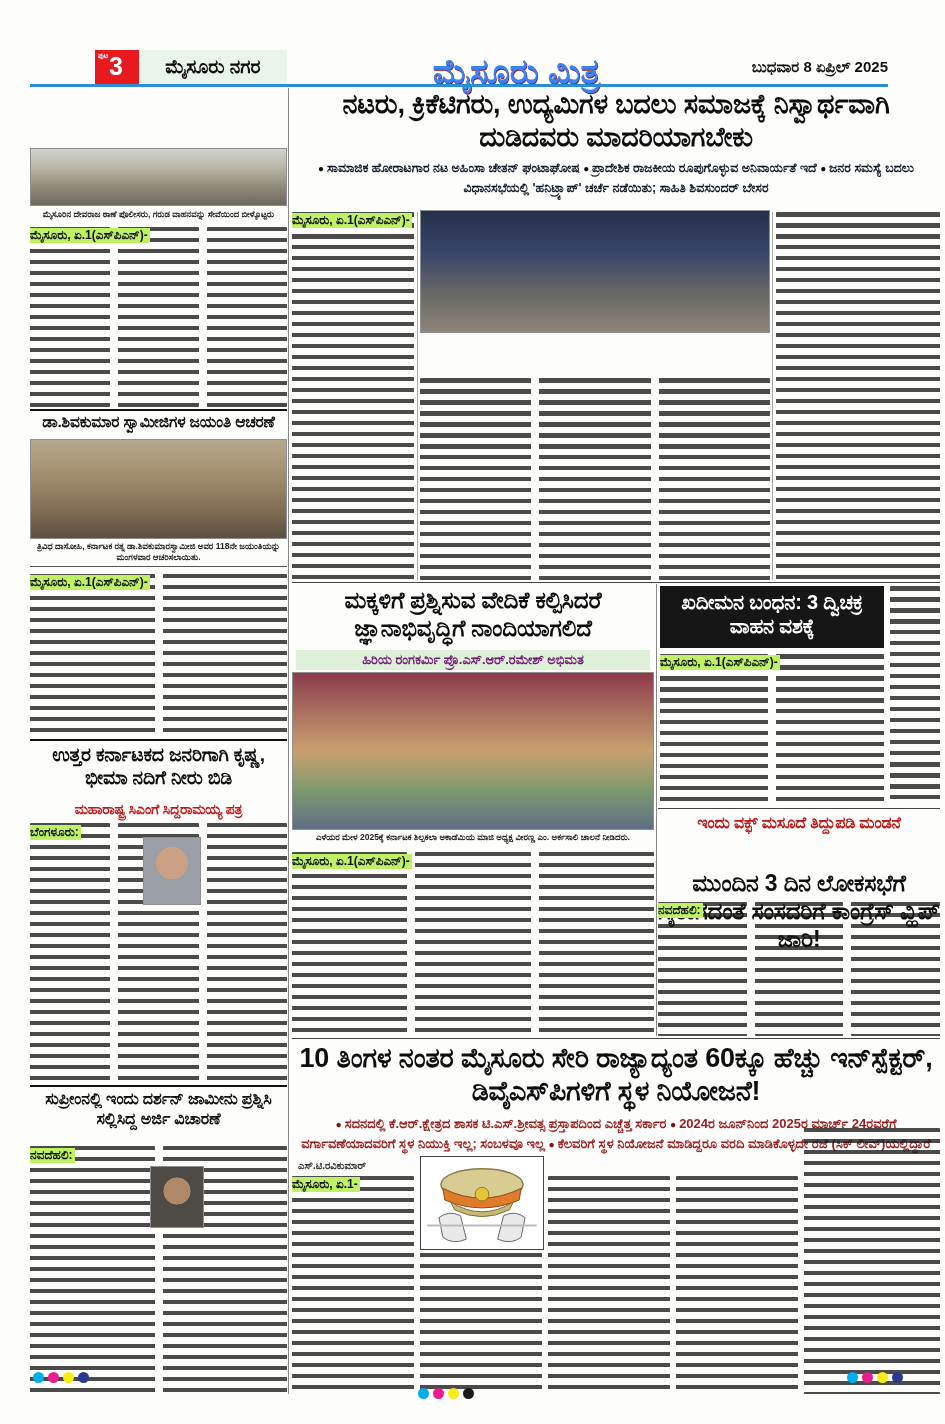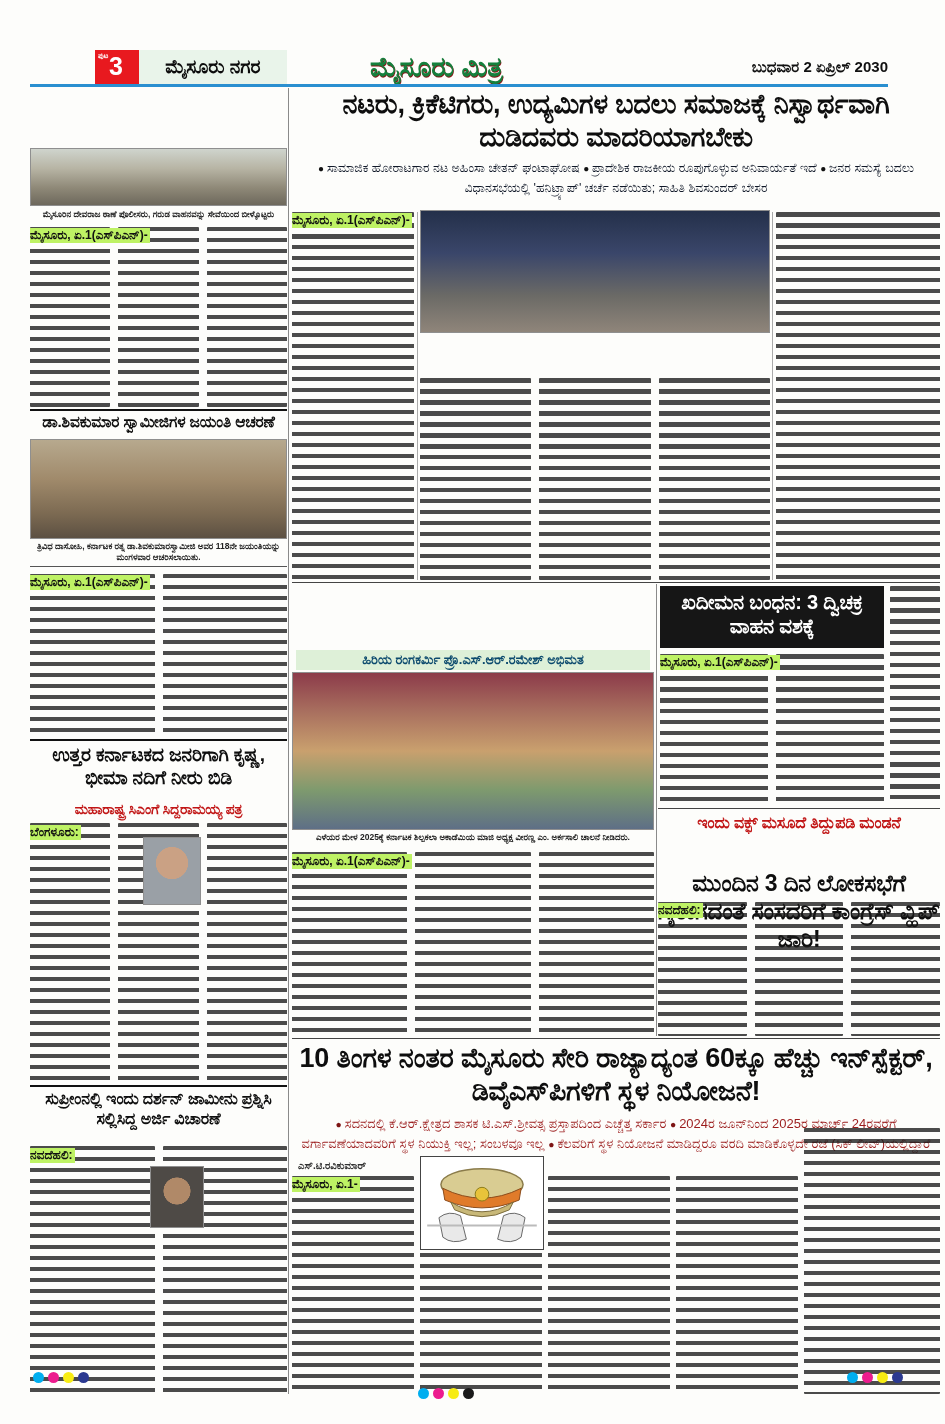--- a/index.html
+++ b/index.html
@@ -10,39 +10,39 @@
   .caption{font-size:8.5px;font-weight:bold;color:#222;text-align:center;line-height:1.3;}
   .rule-h{background:#444;height:1px;}
   .rule-h2{background:#111;height:2px;}
   .rule-v{background:#8a8a8a;width:1px;}
   .sim-cols{display:flex;gap:8px;}
   .sim-text{flex:1;border-radius:1px;
     background:repeating-linear-gradient(to bottom, rgba(25,25,25,.78) 0 4.5px, transparent 4.5px 11px);}
   .dateline{position:absolute;z-index:2;background:#bef264;font-size:12px;font-weight:bold;
     color:#111;padding:0 2px 1px 0;white-space:nowrap;max-width:120px;overflow:hidden;}
   .photo{border:1px solid #8f8f8f;box-sizing:border-box;}
-  .bullets{font-weight:normal;text-align:center;}
+  .bullets{font-weight:bold;text-align:center;}
   .bullets span::before{content:"● ";color:#111;font-size:.8em;}
   .bullets-red span::before{content:"● ";color:#7d1414;font-size:.8em;}
   .dot{width:11px;height:11px;border-radius:50%;display:inline-block;margin-right:4px;}
   .dots{display:flex;}
-  .subbar{background:#def0d8;font-weight:bold;text-align:center;color:#0c4a6e;}
+  .subbar{background:#def0d8;font-weight:bold;text-align:center;color:#701a75;}
 </style>
 </head>
 <body>
 
 <div id="page">
 
   <div class="abs" style="left:95px;top:50px;width:44px;height:34px;background:#e8191f;color:#fff;">
     <span class="abs" style="left:3px;top:2px;font-size:7px;font-weight:bold;">ಪುಟ</span>
     <span class="abs" style="left:14px;top:2px;font-size:25px;font-weight:bold;">3</span>
   </div>
   <div class="abs" style="left:139px;top:50px;width:148px;height:34px;background:#e9f4ea;display:flex;align-items:center;justify-content:center;font-size:19px;font-weight:bold;color:#0c0c0c;">ಮೈಸೂರು ನಗರ</div>
-  <div class="abs" style="left:370px;top:52px;width:230px;text-align:left;font-size:27px;font-weight:bold;color:#15803d;text-shadow:0.5px 0.5px 0 #8c0f14;">ಮೈಸೂರು ಮಿತ್ರ</div>
-  <div class="abs" style="left:690px;top:58px;width:198px;text-align:right;font-size:15px;font-weight:bold;color:#111;">ಬುಧವಾರ 2 ಏಪ್ರಿಲ್ 2030</div>
+  <div class="abs" style="left:370px;top:52px;width:230px;text-align:right;font-size:34px;font-weight:bold;color:#3b82f6;text-shadow:0.5px 0.5px 0 #8c0f14;">ಮೈಸೂರು ಮಿತ್ರ</div>
+  <div class="abs" style="left:690px;top:58px;width:198px;text-align:right;font-size:15px;font-weight:bold;color:#111;">ಬುಧವಾರ 8 ಏಪ್ರಿಲ್ 2025</div>
   <div class="abs" style="left:30px;top:84px;width:858px;height:3px;background:#2a8fd0;"></div>
 
   <div class="abs rule-v" style="left:288px;top:88px;height:1306px;"></div>
   <div class="abs rule-v" style="left:656px;top:584px;height:452px;"></div>
   <div class="abs rule-v" style="left:417px;top:212px;height:368px;background:#aaa;"></div>
   <div class="abs rule-v" style="left:772px;top:212px;height:368px;background:#aaa;"></div>
 
   <div class="abs photo" style="left:30px;top:148px;width:257px;height:58px;background:linear-gradient(180deg,#cfd4cd 0%,#b7b4a4 35%,#8e8877 70%,#6d685c 100%);"></div>
   <div class="abs caption" style="left:30px;top:209px;width:257px;">ಮೈಸೂರಿನ ದೇವರಾಜ ಠಾಣೆ ಪೊಲೀಸರು, ಗರುಡ ವಾಹನವನ್ನು ಸೇವೆಯಿಂದ ಬೀಳ್ಕೊಟ್ಟರು</div>
   <div class="abs sim-cols" style="left:30px;top:227px;width:257px;height:180px;">
@@ -99,20 +99,21 @@
   <div class="abs sim-cols" style="left:420px;top:378px;width:350px;height:202px;">
       <div class="sim-text"></div>
       <div class="sim-text"></div>
       <div class="sim-text"></div>
     </div>
   <div class="abs sim-cols" style="left:776px;top:212px;width:164px;height:368px;">
       <div class="sim-text"></div>
     </div>
   <div class="abs rule-h" style="left:292px;top:582px;width:648px;"></div>
 
+  <div class="abs hl" style="left:292px;top:586px;width:362px;height:62px;font-size:23px;">ಮಕ್ಕಳಿಗೆ ಪ್ರಶ್ನಿಸುವ ವೇದಿಕೆ ಕಲ್ಪಿಸಿದರೆ ಜ್ಞಾನಾಭಿವೃದ್ಧಿಗೆ ನಾಂದಿಯಾಗಲಿದೆ</div>
   <div class="abs subbar" style="left:296px;top:650px;width:354px;height:20px;font-size:13px;line-height:20px;">ಹಿರಿಯ ರಂಗಕರ್ಮಿ ಪ್ರೊ.ಎಸ್.ಆರ್.ರಮೇಶ್ ಅಭಿಮತ</div>
   <div class="abs photo" style="left:292px;top:672px;width:362px;height:158px;background:linear-gradient(180deg,#8c3b4a 0%,#a9705f 25%,#c9a06e 50%,#7e9a6e 75%,#5e6f86 100%);"></div>
   <div class="abs caption" style="left:292px;top:832px;width:362px;">ಎಳೆಯರ ಮೇಳ 2025ಕ್ಕೆ ಕರ್ನಾಟಕ ಶಿಲ್ಪಕಲಾ ಅಕಾಡೆಮಿಯ ಮಾಜಿ ಅಧ್ಯಕ್ಷ ವೀರಣ್ಣ ಎಂ. ಅರ್ಕಸಾಲಿ ಚಾಲನೆ ನೀಡಿದರು.</div>
   <div class="abs sim-cols" style="left:292px;top:852px;width:362px;height:184px;">
       <div class="sim-text"></div>
       <div class="sim-text"></div>
       <div class="sim-text"></div>
     </div>
   <span class="dateline" style="left:292px;top:854px;">ಮೈಸೂರು, ಏ.1(ಎಸ್‌ಪಿಎನ್)-</span>
   <div class="abs rule-h" style="left:292px;top:1038px;width:648px;"></div>

